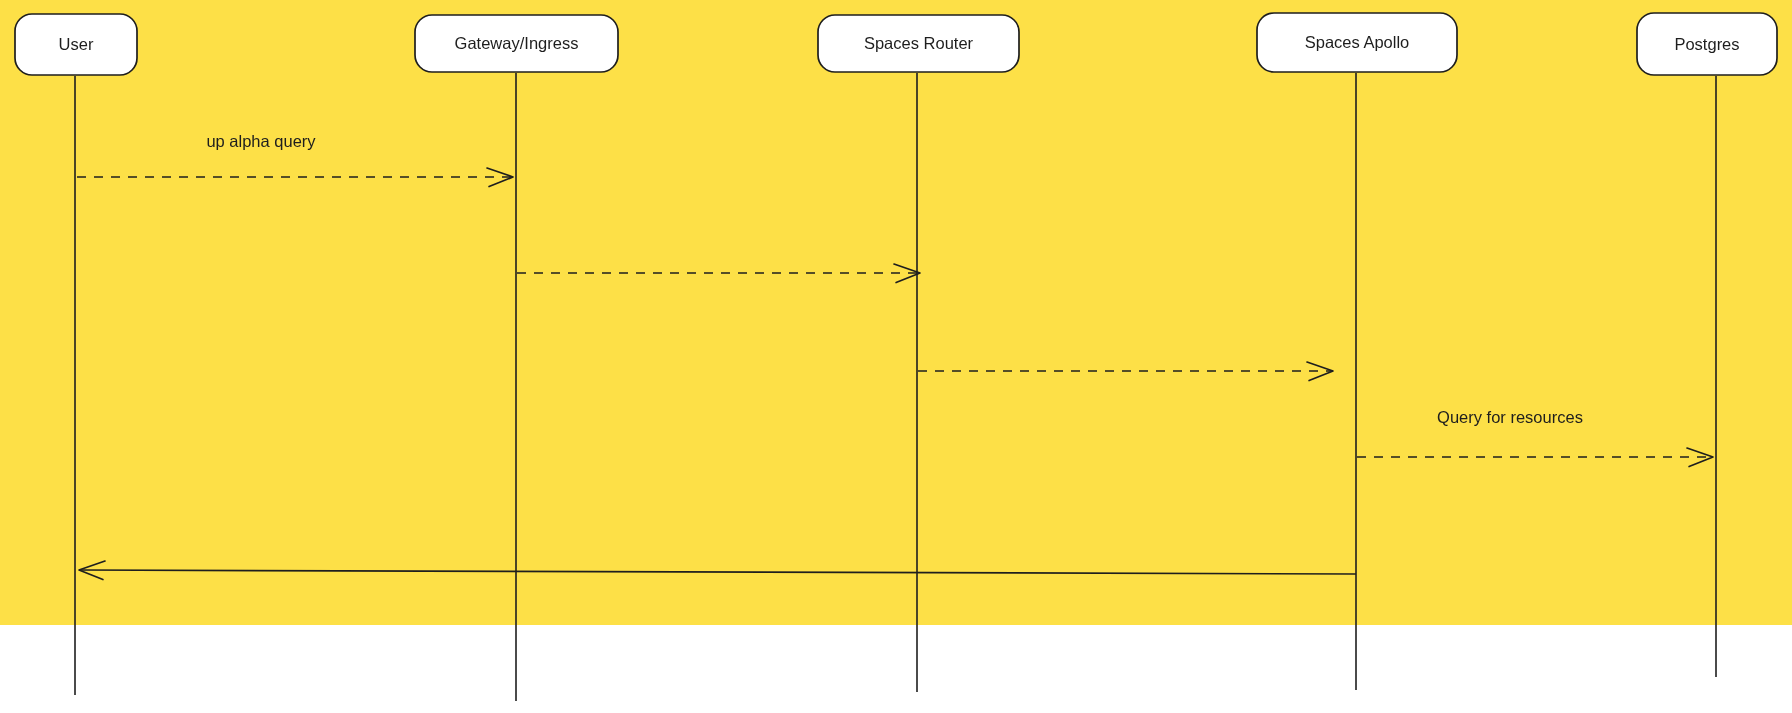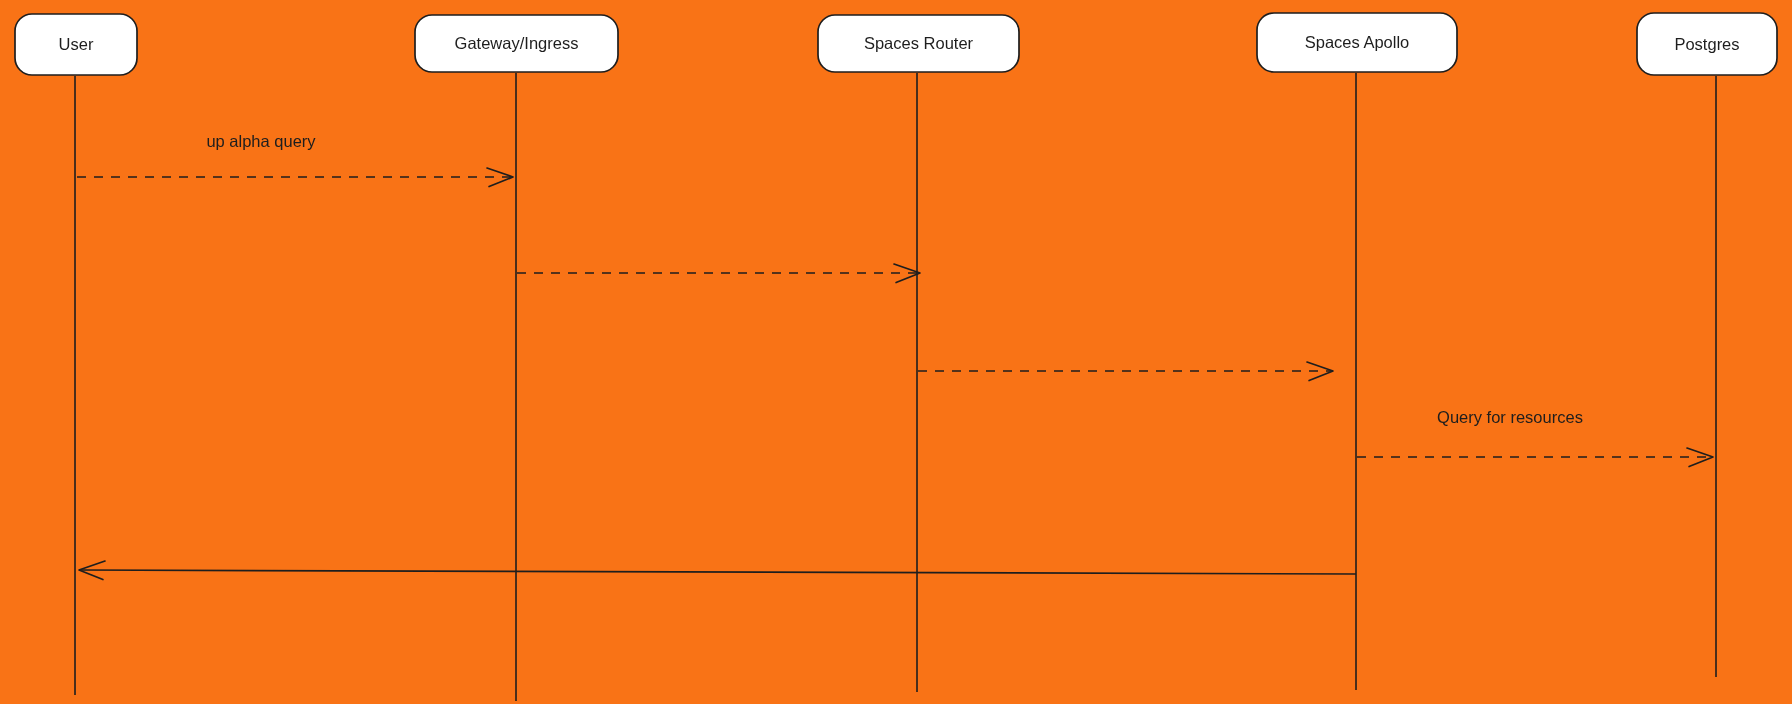--- a/index.html
+++ b/index.html
@@ -7,22 +7,22 @@
     padding: 0;
     background: #ffffff;
     width: 1792px;
     height: 713px;
     overflow: hidden;
     font-family: "Liberation Sans", sans-serif;
   }
   #diagram-root {
     position: relative;
     width: 1792px;
-    height: 704px;
-    background: #f97316;
+    height: 625px;
+    background: #fde047;
   }
   svg text {
     font-family: "Liberation Sans", sans-serif;
     fill: #1e1e1e;
   }
   .actor-label { font-size: 16.5px; }
   .message-label { font-size: 16.5px; }
 </style>
 </head>
 <body>

